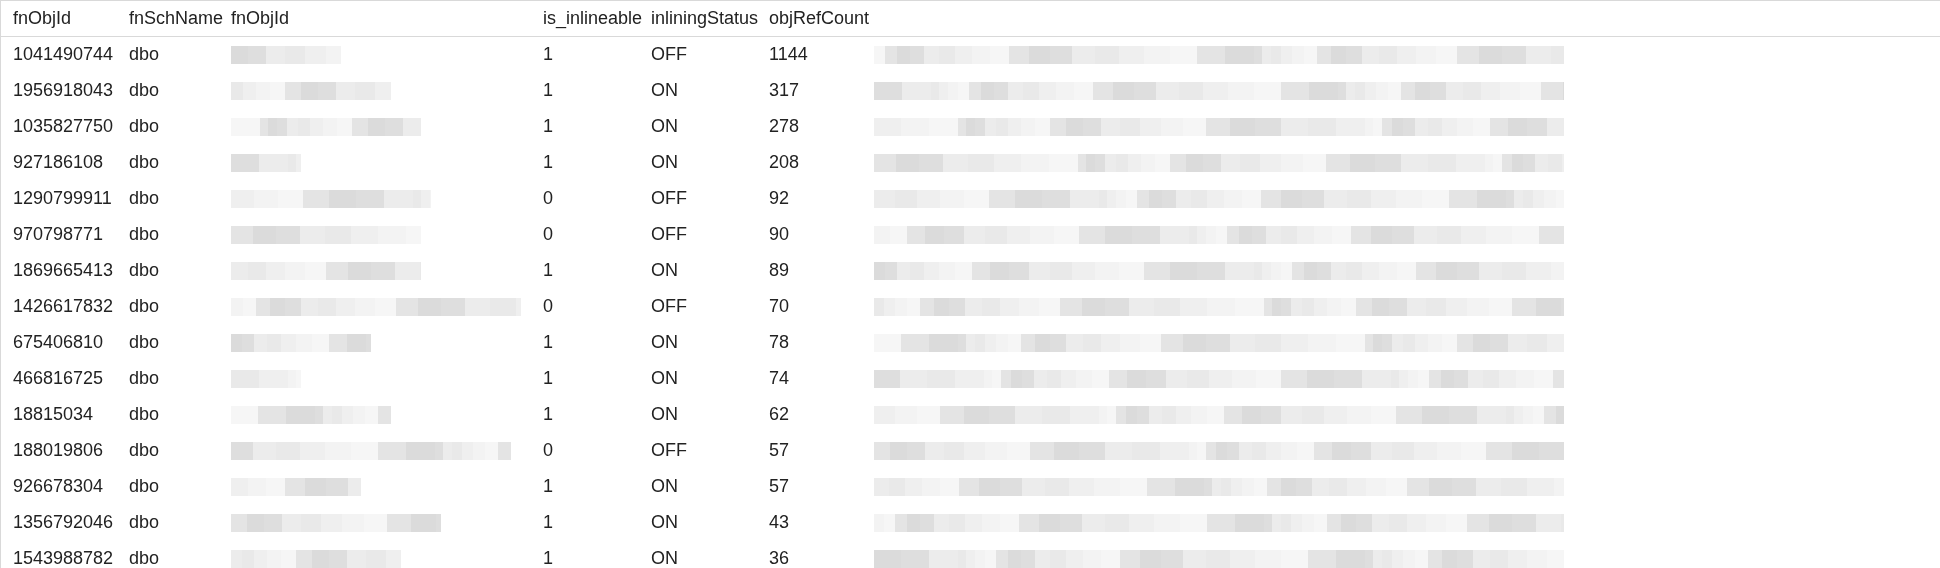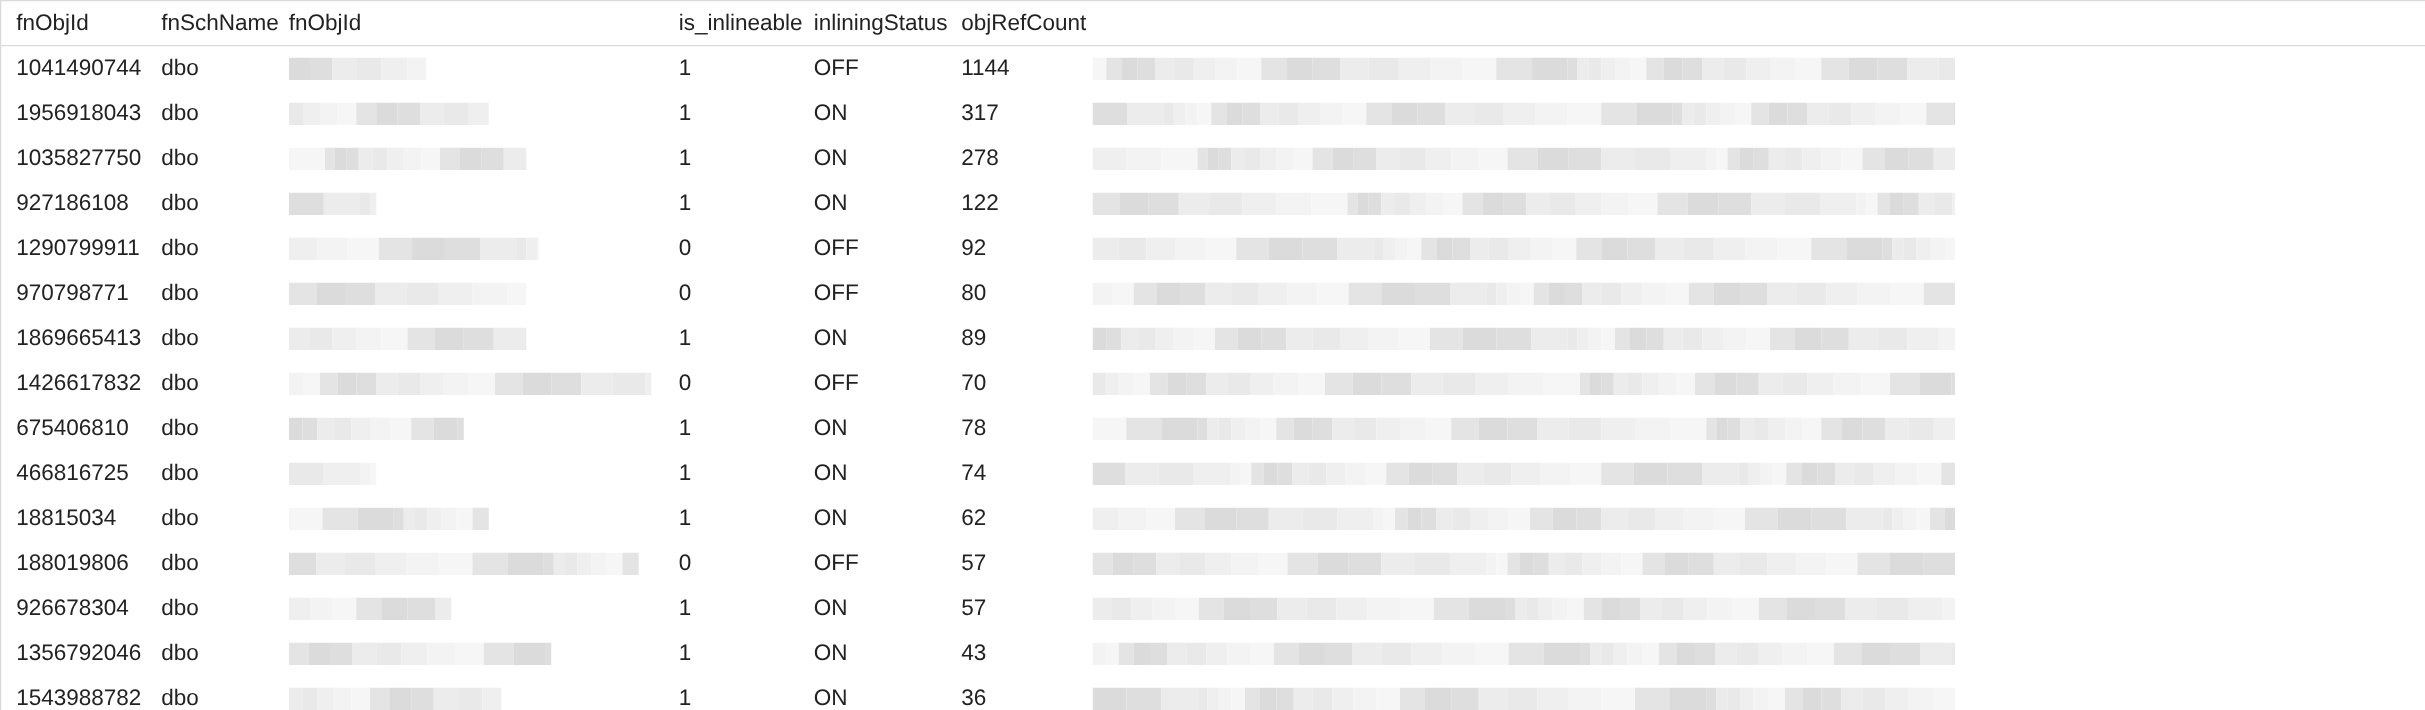--- a/index.html
+++ b/index.html
@@ -270,21 +270,21 @@
         <div class="cell c-fnName">
           <div class="redacted">
             <span style="width: 28px; background: rgb(222, 222, 222);"></span>
             <span style="width: 29px; background: rgb(236, 236, 236);"></span>
             <span style="width: 8px; background: rgb(233, 233, 233);"></span>
             <span style="width: 5px; background: rgb(239, 239, 239);"></span>
           </div>
         </div>
         <div class="cell c-isInline">1</div>
         <div class="cell c-status">ON</div>
-        <div class="cell c-refCount">122</div>
+        <div class="cell c-refCount">208</div>
         <div class="cell c-agg">
           <div class="redacted">
             <span style="width: 22px; background: rgb(228, 228, 228);"></span>
             <span style="width: 23px; background: rgb(219, 219, 219);"></span>
             <span style="width: 24px; background: rgb(222, 222, 222);"></span>
             <span style="width: 25px; background: rgb(236, 236, 236);"></span>
             <span style="width: 26px; background: rgb(233, 233, 233);"></span>
             <span style="width: 27px; background: rgb(239, 239, 239);"></span>
             <span style="width: 28px; background: rgb(243, 243, 243);"></span>
             <span style="width: 29px; background: rgb(246, 246, 246);"></span>
@@ -393,21 +393,21 @@
             <span style="width: 24px; background: rgb(222, 222, 222);"></span>
             <span style="width: 25px; background: rgb(236, 236, 236);"></span>
             <span style="width: 26px; background: rgb(233, 233, 233);"></span>
             <span style="width: 27px; background: rgb(239, 239, 239);"></span>
             <span style="width: 28px; background: rgb(243, 243, 243);"></span>
             <span style="width: 15px; background: rgb(246, 246, 246);"></span>
           </div>
         </div>
         <div class="cell c-isInline">0</div>
         <div class="cell c-status">OFF</div>
-        <div class="cell c-refCount">80</div>
+        <div class="cell c-refCount">90</div>
         <div class="cell c-agg">
           <div class="redacted">
             <span style="width: 16px; background: rgb(243, 243, 243);"></span>
             <span style="width: 17px; background: rgb(246, 246, 246);"></span>
             <span style="width: 18px; background: rgb(228, 228, 228);"></span>
             <span style="width: 19px; background: rgb(219, 219, 219);"></span>
             <span style="width: 20px; background: rgb(222, 222, 222);"></span>
             <span style="width: 21px; background: rgb(236, 236, 236);"></span>
             <span style="width: 22px; background: rgb(233, 233, 233);"></span>
             <span style="width: 23px; background: rgb(239, 239, 239);"></span>

